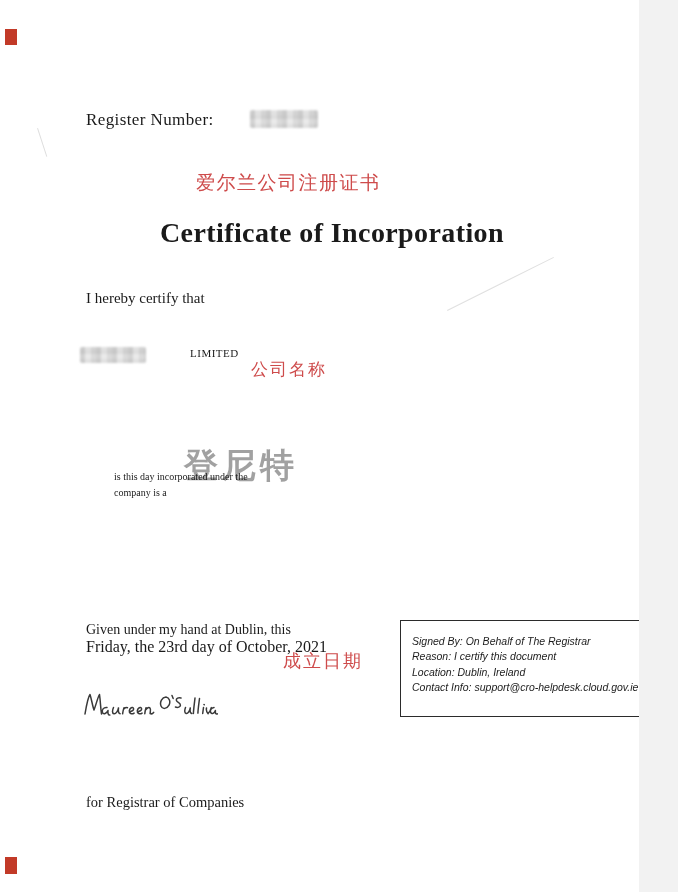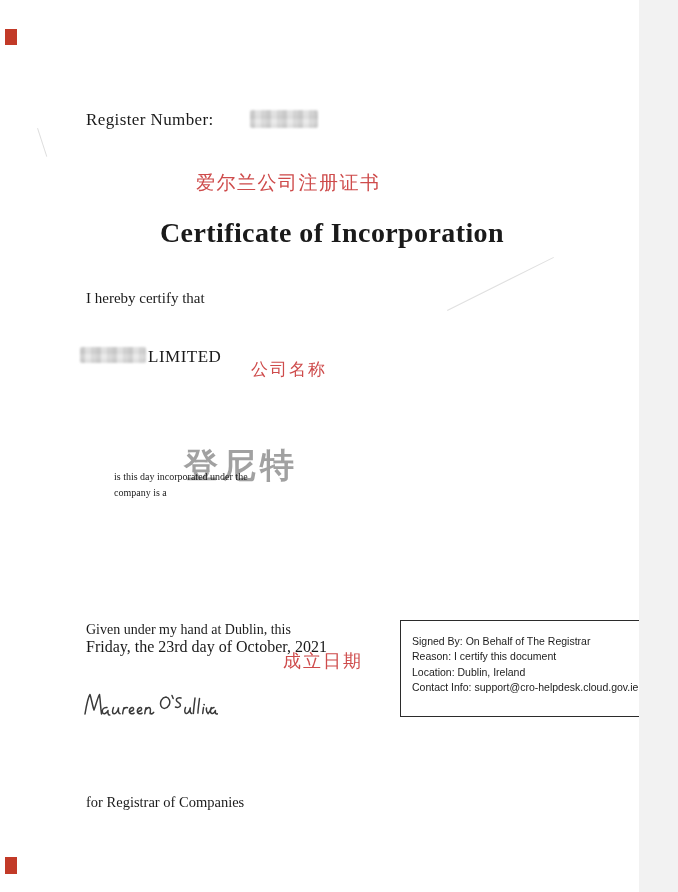--- a/index.html
+++ b/index.html
@@ -28,41 +28,41 @@
   .red-note-1{left:196px;top:170px;font-size:19px;letter-spacing:1.5px;}
   .red-note-2{left:229px;top:358px;font-size:17px;letter-spacing:2px;margin-left:22px;}
   .red-note-3{left:283px;top:649px;font-size:18px;letter-spacing:2px;}
 
   .doc-title{
     left:0;top:217px;width:678px;text-align:center;
     font-size:28px;font-weight:700;letter-spacing:.4px;
     transform:translateX(-7px);
   }
   .certify-line{left:86px;top:290px;font-size:15px;}
-  .limited{left:148px;top:347px;font-size:17px;letter-spacing:.5px;}
+  .limited{left:148px;top:347px;font-size:11px;letter-spacing:.5px;padding-left:42px;}
 
   .watermark{
     left:184px;top:443px;font-size:34px;letter-spacing:4px;
     color:#8a8a8a;opacity:.8;font-weight:600;z-index:0;
     font-family:"Liberation Sans", sans-serif;
   }
   .body-par{left:86px;top:469px;font-size:10px;line-height:15.8px;z-index:1;margin-left:28px;}
   .company-type{left:86px;top:546px;font-size:14.5px;}
   .given-1{left:86px;top:622px;font-size:14px;text-align:right;}
   .given-2{left:86px;top:638px;font-size:16px;}
   .registrar-line{left:86px;top:794px;font-size:14.5px;}
 
   .sign-panel{
     left:400px;top:620px;width:252px;height:97px;
     border:1.4px solid #2b2b2b;box-sizing:border-box;
     padding:13px 0 0 11px;z-index:2;background:#fff;
   }
   .sign-panel div{
     font-family:"Liberation Sans", sans-serif;
-    font-size:10.5px;line-height:15.4px;color:#1c1c1c;white-space:nowrap;
+    font-size:10.5px;line-height:15.4px;color:#1c1c1c;white-space:nowrap;font-style:italic;
   }
 
   .signature-svg{left:82px;top:689px;z-index:1;}
 
   .corner-mark{position:absolute;width:12px;background:#c23a28;}
   .corner-top{left:5px;top:29px;height:16px;}
   .corner-bottom{left:5px;top:857px;height:17px;}
 
   .crease{position:absolute;height:1px;background:#e0e0e0;transform-origin:0 0;}
   .crease-a{left:447px;top:310px;width:119px;transform:rotate(-26.5deg);}

